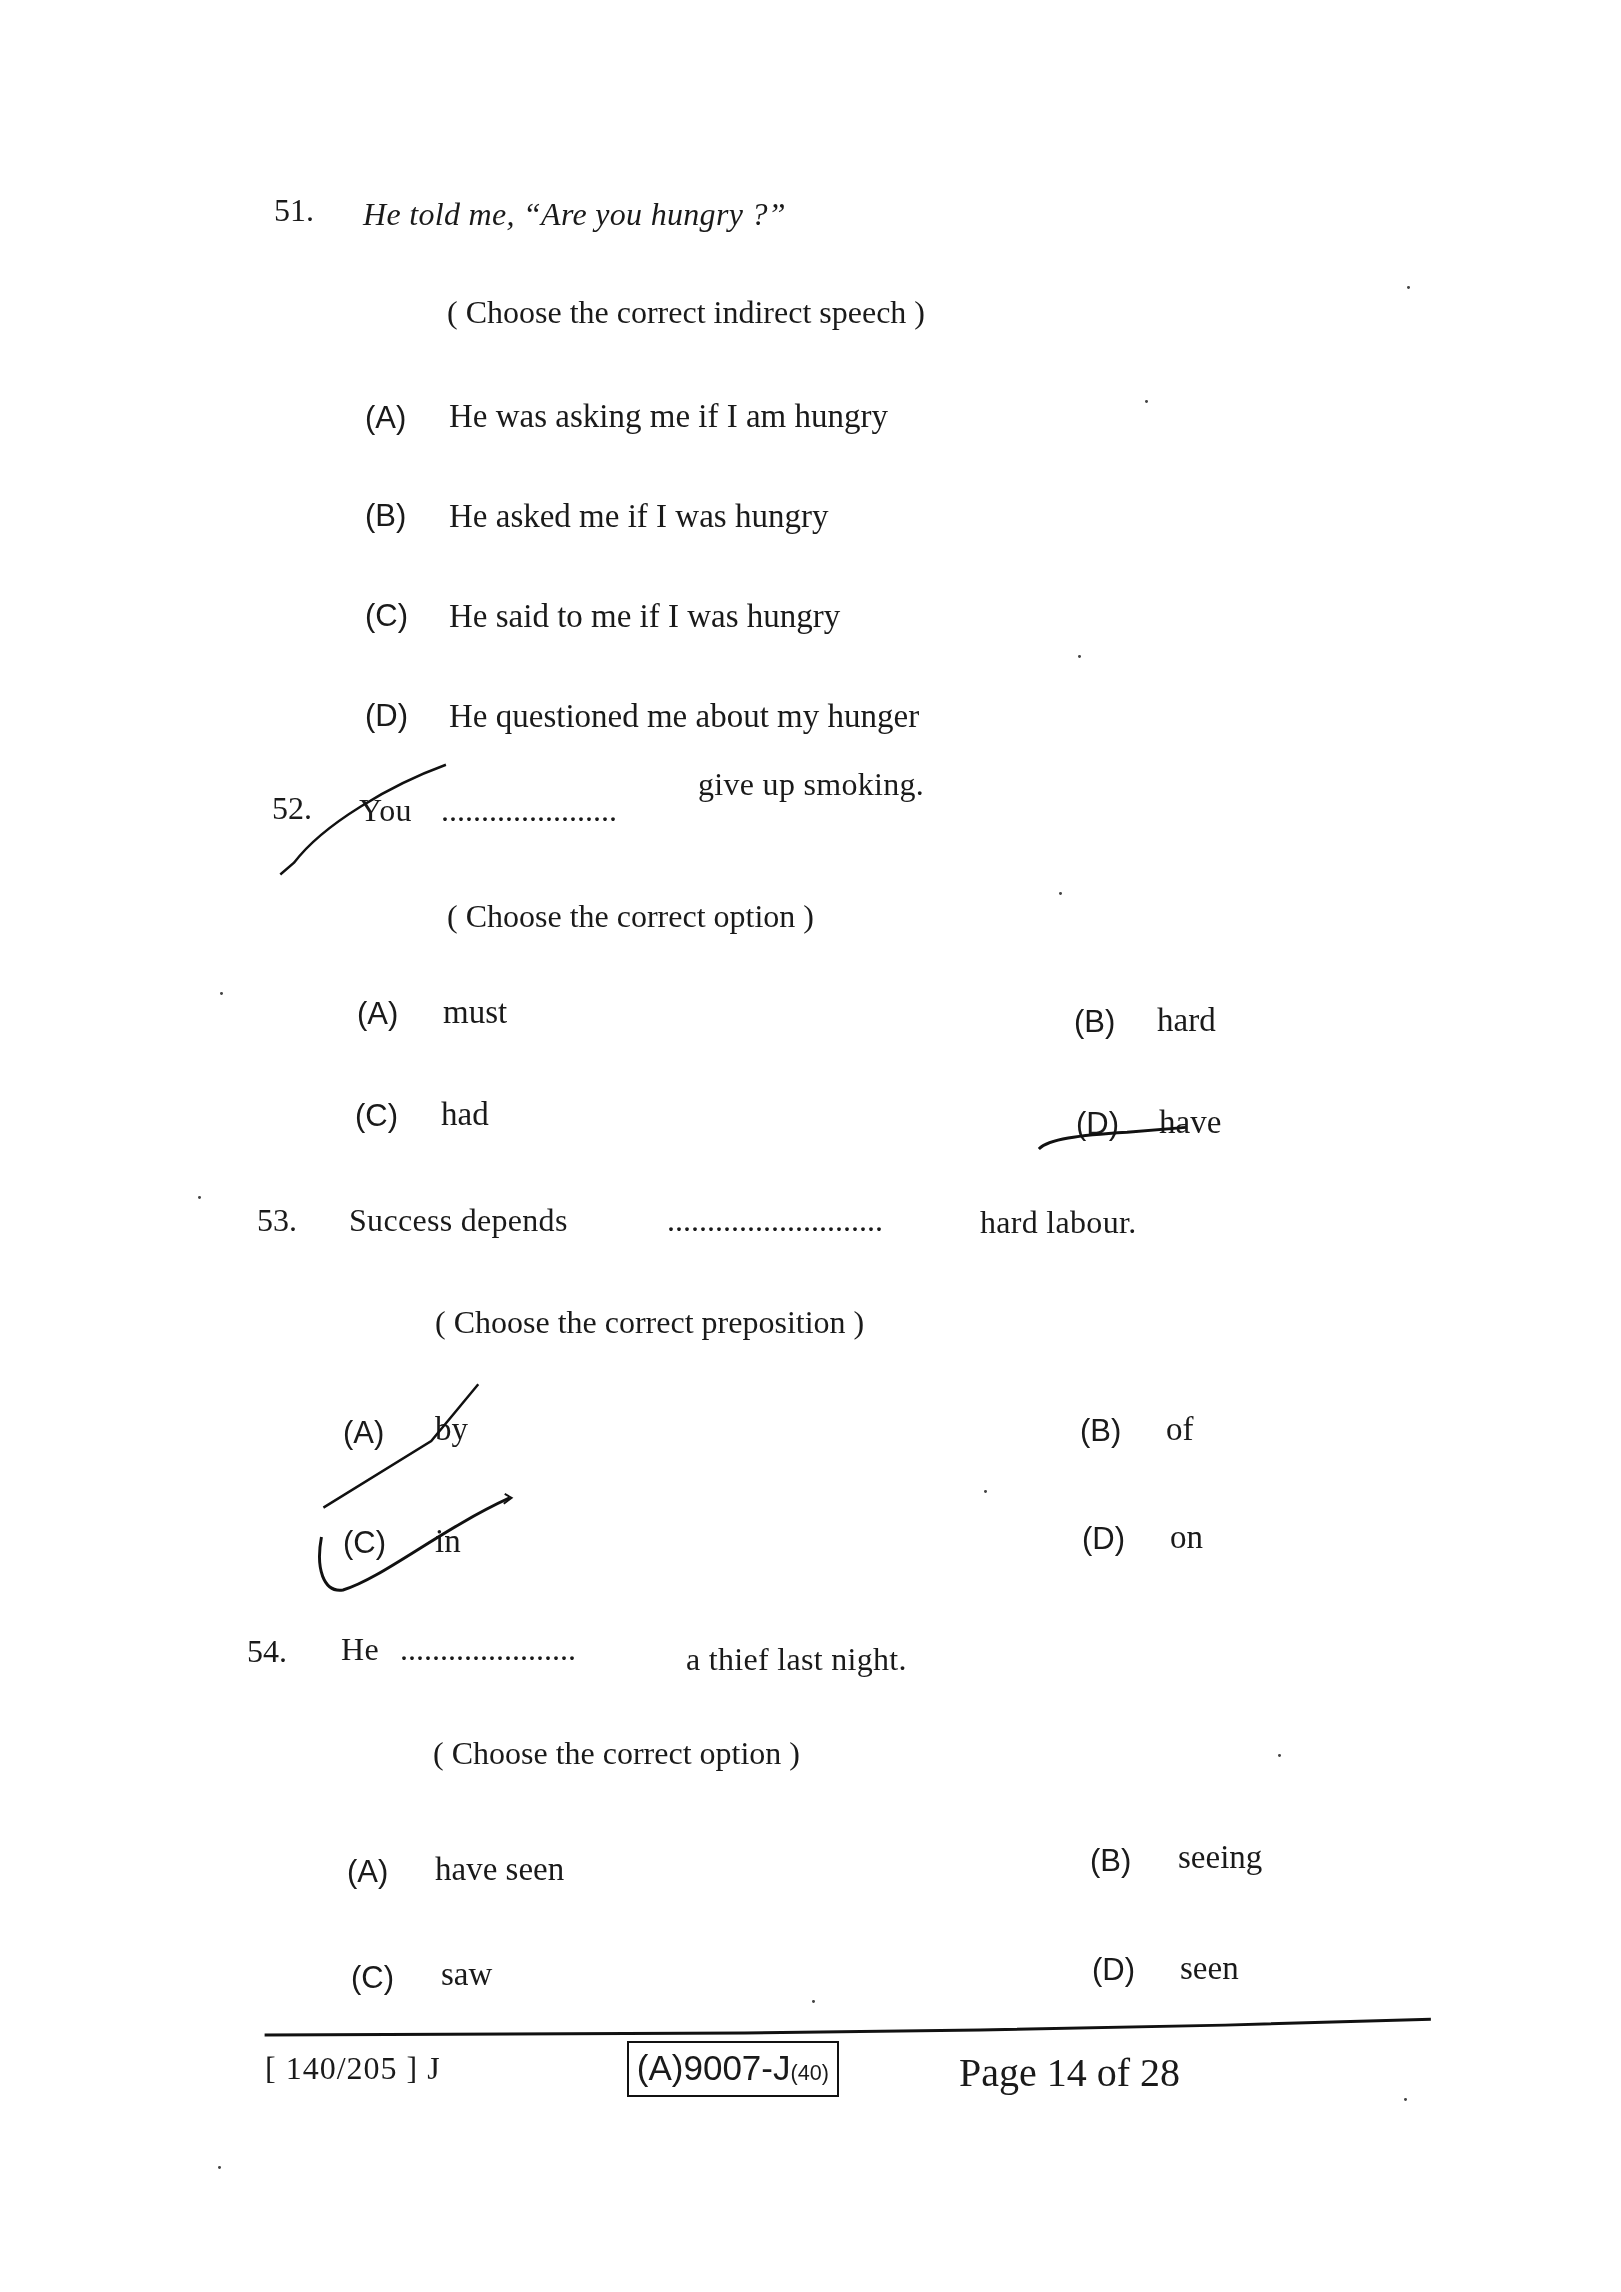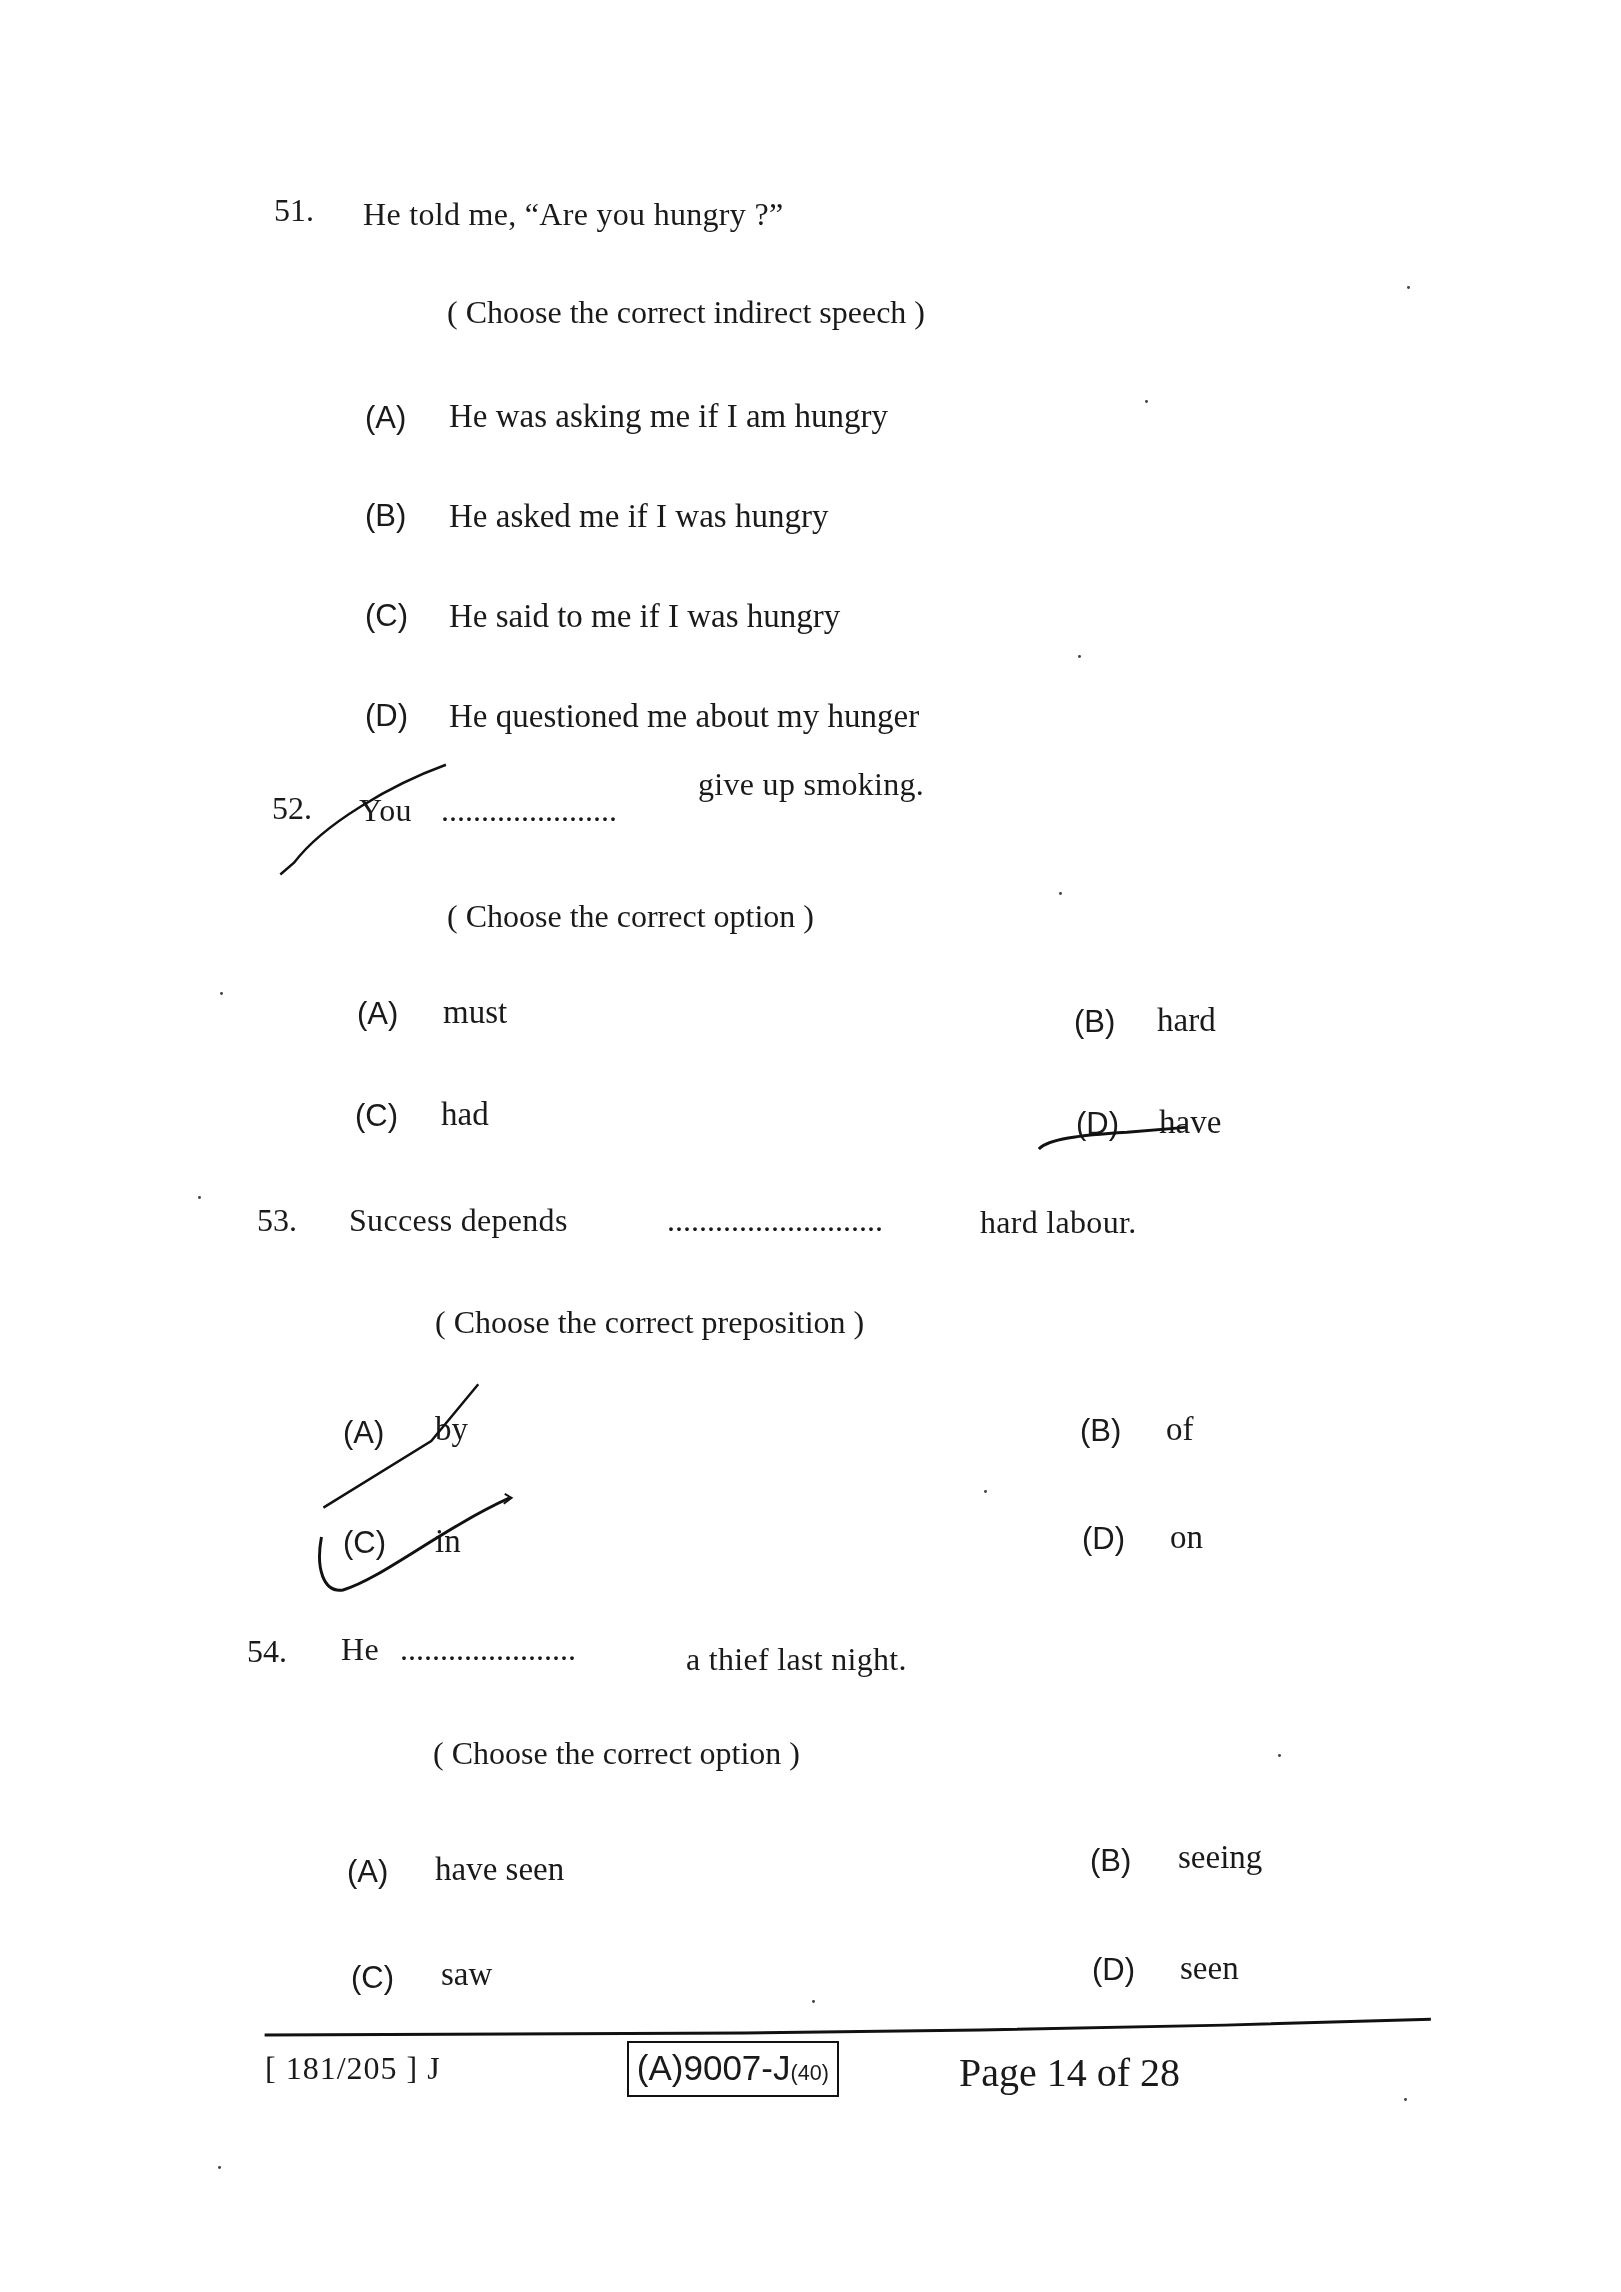--- a/index.html
+++ b/index.html
@@ -24,21 +24,21 @@
   svg.marks { position: absolute; left: 0; top: 0; width: 1621px; height: 2293px; pointer-events: none; }
   .speck { position: absolute; width: 2.9px; height: 2.9px; background: #444; border-radius: 50%; }
 </style>
 </head>
 <body>
 
 <div class="page">
 
   <div>
     <span class="abs qnum" style="left:274px; top:192px;">51.</span>
-    <span class="abs qtext" style="left:363px; top:196px;">He told me, “Are you hungry ?”</span>
+    <span class="abs qtext" style="left:363px; top:196px;font-style:italic;">He told me, “Are you hungry ?”</span>
     <span class="abs instr" style="left:447px; top:294px;">( Choose the correct indirect speech )</span>
 
     <span class="abs optlabel" style="left:365px; top:400px;">(A)</span>
     <span class="abs opttext" style="left:449px; top:398px;text-align:center;">He was asking me if I am hungry</span>
 
     <span class="abs optlabel" style="left:365px; top:498px;">(B)</span>
     <span class="abs opttext" style="left:449px; top:498px;">He asked me if I was hungry</span>
 
     <span class="abs optlabel" style="left:365px; top:598px;">(C)</span>
     <span class="abs opttext" style="left:449px; top:598px;">He said to me if I was hungry</span>
@@ -104,21 +104,21 @@
     <span class="abs opttext" style="left:441px; top:1956px;">saw</span>
 
     <span class="abs optlabel" style="left:1092px; top:1952px;">(D)</span>
     <span class="abs opttext" style="left:1180px; top:1950px;">seen</span>
   </div>
 
   <svg class="marks" viewBox="0 0 1654 2339">
     <path d="M270 2076 L760 2074 L1000 2071 L1250 2066 L1460 2060" stroke="#111" stroke-width="3" fill="none"></path>
   </svg>
   <div>
-    <span class="abs footer-text" style="left:265px; top:2050px; letter-spacing:1px;">[ 181/205 ] J</span>
+    <span class="abs footer-text" style="left:265px; top:2050px; letter-spacing:1px;">[ 140/205 ] J</span>
     <span class="abs code-box" style="left:627px; top:2041px;"><span>(A)9007-J</span><small>(40)</small></span>
     <span class="abs footer-text" style="left:959px; top:2049px; font-size:40px;">Page 14 of 28</span>
   </div>
 
   <svg class="marks" viewBox="0 0 1654 2339">
 
     <path d="M455 780 C 400 800, 330 840, 300 880 L 286 892" stroke="#111" stroke-width="2.5" fill="none"></path>
 
     <path d="M1210 1150 L 1150 1155 C 1100 1158, 1070 1162, 1060 1172" stroke="#111" stroke-width="3" fill="none"></path>
 

